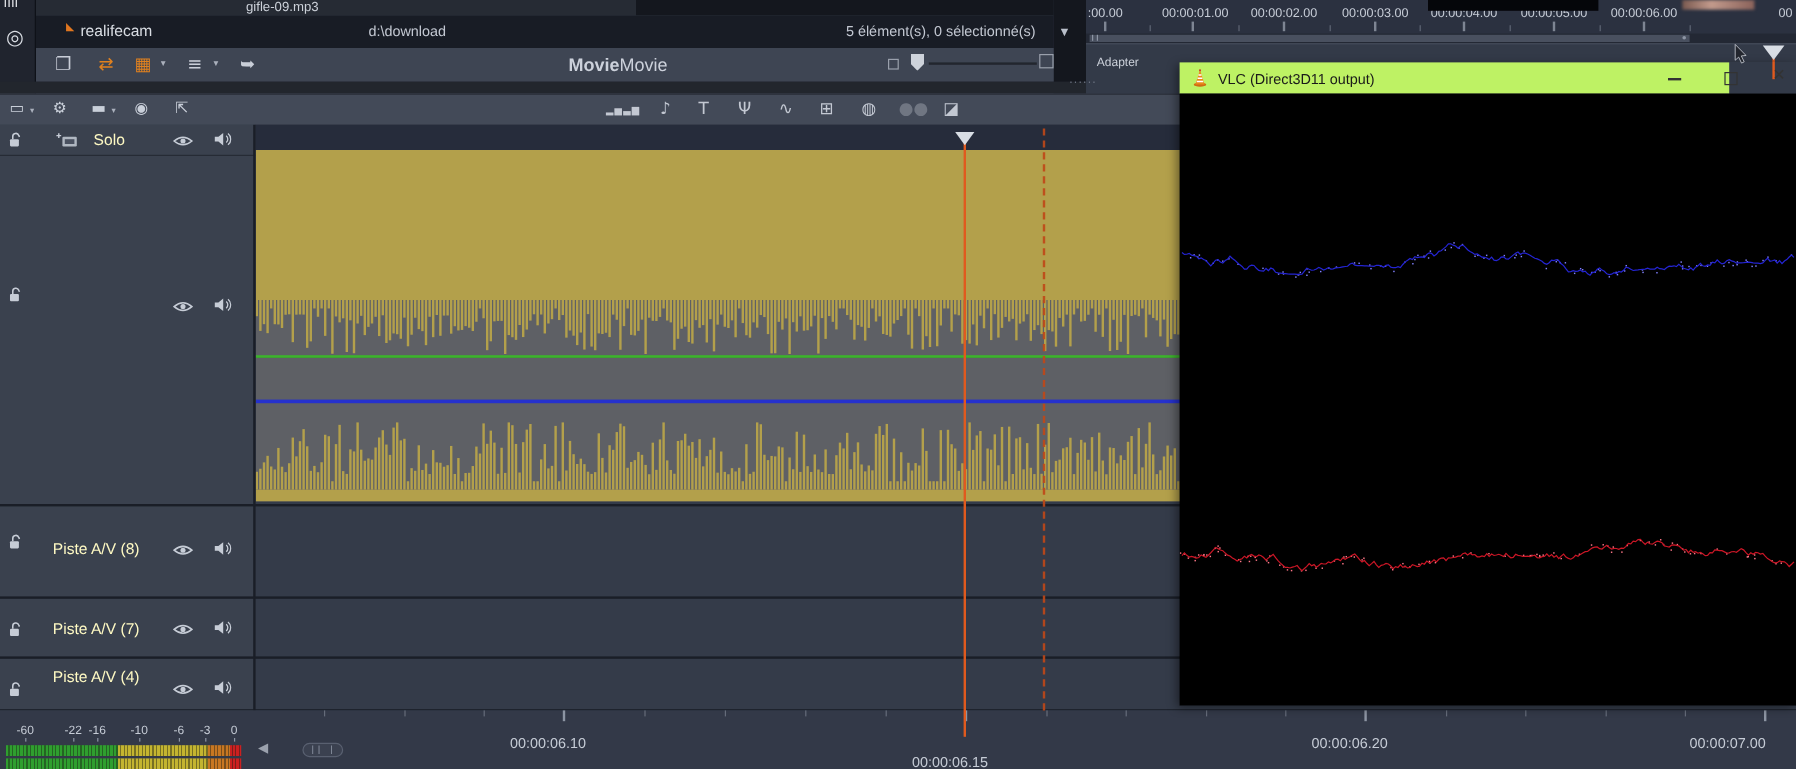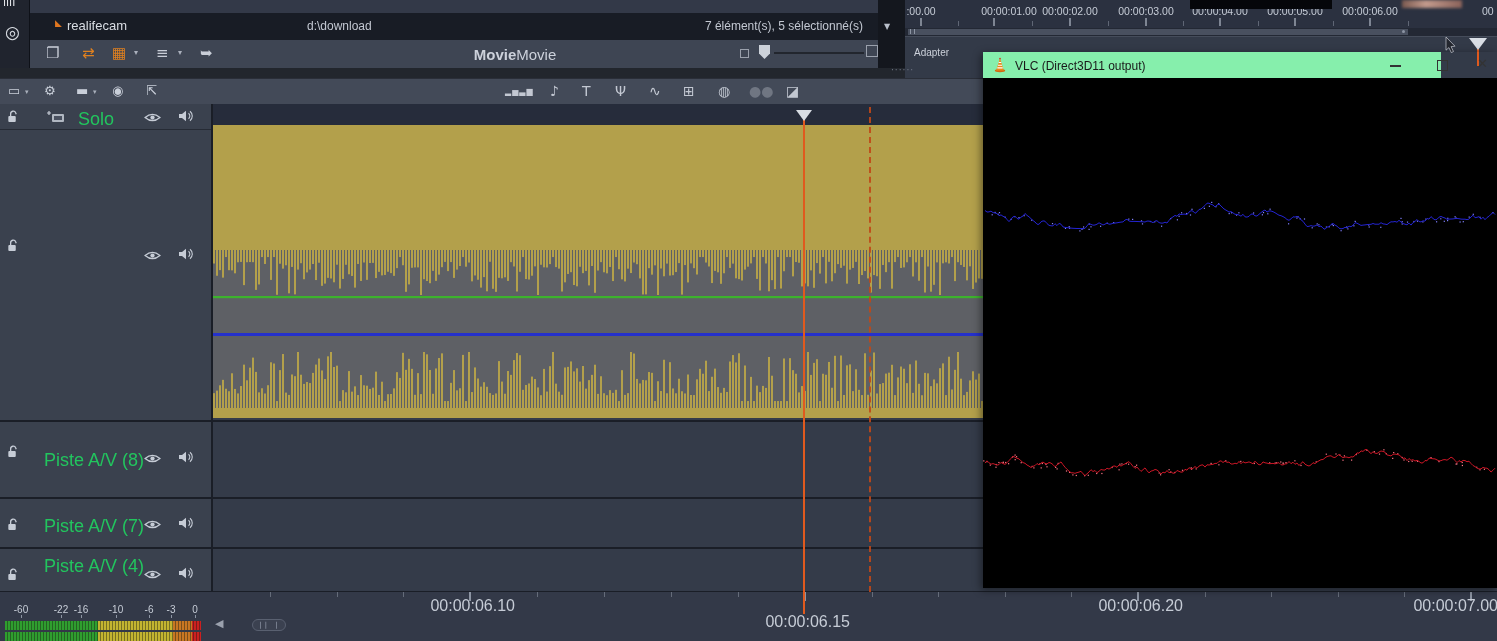--- a/index.html
+++ b/index.html
@@ -34,43 +34,43 @@
   #adapter-row{left:0;top:36px;width:592px;height:42px;background:var(--adapter);border-top:1px solid #454c5a}
   
   #itoolbar{left:0;top:78px;width:1497px;height:26px;background:var(--itoolbar);border-top:1px solid #2a2e38}
   
   #hdrcol{left:0;top:104px;width:213px;height:488px;background:var(--hdrcol)}
   #trackarea{left:213px;top:104px;width:1284px;height:488px;background:var(--content)}
   #solostrip{left:0;top:0;width:1284px;height:21px;background:var(--solostrip)}
   .hdiv{position:absolute;left:0;width:1497px;height:2px;background:var(--divider)}
   .hdivc{position:absolute;left:0;width:213px;height:1px;background:#262b35}
   #colrule{left:211px;top:104px;width:2px;height:488px;background:var(--divider)}
-  .trklabel{position:absolute;font-size:18px;color:#22c55e;white-space:nowrap}
+  .trklabel{position:absolute;font-size:13px;color:#fef9c3;white-space:nowrap}
   .icon{position:absolute;color:#c6ccd6}
   
   #clip{left:0;top:21px;width:790px;height:293px}
   
   #ph-tri{left:796px;top:110px;width:0;height:0;border-left:8px solid transparent;border-right:8px solid transparent;border-top:11px solid #d8dde4;z-index:6}
   #ph-line{left:803px;top:112px;width:2px;height:502px;background:var(--orange);z-index:5}
   #dash-line{left:869px;top:107px;width:0;height:485px;border-left:2px dashed var(--dashed);opacity:.9;z-index:4}
   #tph-tri{left:1469px;top:38px;width:0;height:0;border-left:9px solid transparent;border-right:9px solid transparent;border-top:12px solid #d9dee5;z-index:3}
   #tph-line{left:1477px;top:44px;width:2px;height:22px;background:var(--orange);z-index:2}
   
   #vlc{left:983px;top:52px;width:514px;height:536px;z-index:10;box-shadow:-2px 2px 8px rgba(0,0,0,.45)}
-  #vlc-titlebar{left:0;top:0;width:458px;height:26px;background:#86efac}
+  #vlc-titlebar{left:0;top:0;width:458px;height:26px;background:#bef264}
   #vlc-title{left:32px;top:7px;font-size:12px;color:#1a1a1a;white-space:nowrap}
   #vlc-min{left:407px;top:13px;width:11px;height:2px;background:#333}
   #vlc-max{left:454px;top:8px;width:11px;height:11px;border:1.2px solid #333}
   #vlc-close{left:494px;top:5px;font-size:13px;color:#333}
   #vlc-content{left:0;top:26px;width:514px;height:510px;background:#000}
   #cursor{left:1444px;top:36px;width:13px;height:18px;z-index:20}
   
   #bottombar{left:0;top:592px;width:1497px;height:49px;background:var(--app-bg)}
   #bottom-ruler{left:213px;top:0;width:1284px;height:26px}
-  .blabel{position:absolute;top:5px;font-size:16px;color:#c6ccd6;text-align:right;width:90px;white-space:nowrap}
+  .blabel{position:absolute;top:20px;font-size:12px;color:#c6ccd6;text-align:left;width:90px;white-space:nowrap}
   #meter{left:2px;top:12px;width:212px;height:37px}
   .mlabel{position:absolute;top:0;width:30px;font-size:10px;color:#c6ccd6;text-align:center}
   .mbar{position:absolute;left:3px;width:196px;height:9px;
     background:
       repeating-linear-gradient(90deg, rgba(25,28,20,0) 0 2px, rgba(25,28,20,.45) 2px 3px),
       linear-gradient(90deg, var(--mg,#2f9e2f) 0 93px, #c3b430 93px 168px, #c87722 168px 187px, #cc2020 187px 196px);}
   #scroll-left{left:215px;top:26px;font-size:11px;color:#9ba1ad}
   #bscroll-thumb{left:252px;top:27px;width:34px;height:12px;background:#3b4150;border:1px solid #596070;border-radius:6px;
     color:#98a0b0;font-size:7px;text-align:center;line-height:10px;letter-spacing:1px;font-family:"DejaVu Sans Mono",monospace}
   
@@ -110,25 +110,29 @@
   </symbol>
 </svg>
 
 <div id="app">
 
   <div id="sidebar" class="abs">
     <span class="abs glyph" style="left:3px;top:-3px;font-size:11px;color:#e8eaee;letter-spacing:0">ıllı</span>
     <span class="abs glyph" style="left:5px;top:24px;font-size:17px;color:#d8dce2">◎</span>
   </div>
 
+  <div id="row1" class="abs">
+    <div id="row1-shade" class="abs"></div>
+    <span class="abs" style="left:175px;top:0;font-size:11px;color:#ccd1d9">gifle-09.mp3</span>
+  </div>
   <div id="row2" class="abs">
     <span class="abs glyph" style="left:25px;top:6px;font-size:9px;color:#e0761f">◣</span>
     <span class="abs" style="left:37px;top:5px;font-size:13px;color:#d9dde3">realifecam</span>
     <span class="abs" style="left:277px;top:6px;font-size:12px;color:#c3c8d2">d:\download</span>
-    <span class="abs" style="right:15px;top:6px;font-size:12px;color:#c3c8d2">7 élément(s), 5 sélectionné(s)</span>
+    <span class="abs" style="right:15px;top:6px;font-size:12px;color:#c3c8d2">5 élément(s), 0 sélectionné(s)</span>
   </div>
   <div id="caret-strip" class="abs">
     <span class="abs glyph" style="left:6px;top:23px;font-size:8px;color:#b9bfca">▼</span>
   </div>
 
   <div id="btoolbar" class="abs">
     <div id="browser-icons">
         <span style="left: 16px; top: 4px; font-size: 15px; color: rgb(201, 206, 216); font-family: &quot;DejaVu Sans&quot;, sans-serif; position: absolute;">❐</span>
         <span style="left: 52px; top: 4px; font-size: 15px; color: rgb(224, 129, 31); font-family: &quot;DejaVu Sans&quot;, sans-serif; position: absolute;">⇄</span>
         <span style="left: 82px; top: 4px; font-size: 15px; color: rgb(224, 129, 31); font-family: &quot;DejaVu Sans&quot;, sans-serif; position: absolute;">▦</span>
@@ -143,21 +147,21 @@
     <span class="abs" style="left:744px;top:12px;width:90px;height:2px;background:#22262e"></span>
     <span class="abs" style="left:836px;top:5px;width:12px;height:12px;border:1px solid #9aa0ac"></span>
   </div>
   <div id="gapstrip" class="abs"></div>
 
   <div id="rpanel" class="abs">
     <div id="top-ruler" class="abs">
         <span class="rlabel" style="left: -26px; position: absolute;">:00.00</span>
         <div style="left: 15px; top: 18px; width: 2px; height: 8px; background: rgb(126, 133, 147); position: absolute;"></div>
         <div style="left: 52.5px; top: 21px; width: 1px; height: 5px; background: rgb(95, 102, 117); position: absolute;"></div>
-        <span class="rlabel" style="left: 62px; position: absolute;">00:00:01.00</span>
+        <span class="rlabel" style="left: 49px; position: absolute;">00:00:01.00</span>
         <div style="left: 88px; top: 18px; width: 2px; height: 8px; background: rgb(126, 133, 147); position: absolute;"></div>
         <div style="left: 127px; top: 21px; width: 1px; height: 5px; background: rgb(95, 102, 117); position: absolute;"></div>
         <span class="rlabel" style="left: 123px; position: absolute;">00:00:02.00</span>
         <div style="left: 164px; top: 18px; width: 2px; height: 8px; background: rgb(126, 133, 147); position: absolute;"></div>
         <div style="left: 203px; top: 21px; width: 1px; height: 5px; background: rgb(95, 102, 117); position: absolute;"></div>
         <span class="rlabel" style="left: 199px; position: absolute;">00:00:03.00</span>
         <div style="left: 240px; top: 18px; width: 2px; height: 8px; background: rgb(126, 133, 147); position: absolute;"></div>
         <div style="left: 278px; top: 21px; width: 1px; height: 5px; background: rgb(95, 102, 117); position: absolute;"></div>
         <span class="rlabel" style="left: 273px; position: absolute;">00:00:04.00</span>
         <div style="left: 314px; top: 18px; width: 2px; height: 8px; background: rgb(126, 133, 147); position: absolute;"></div>

